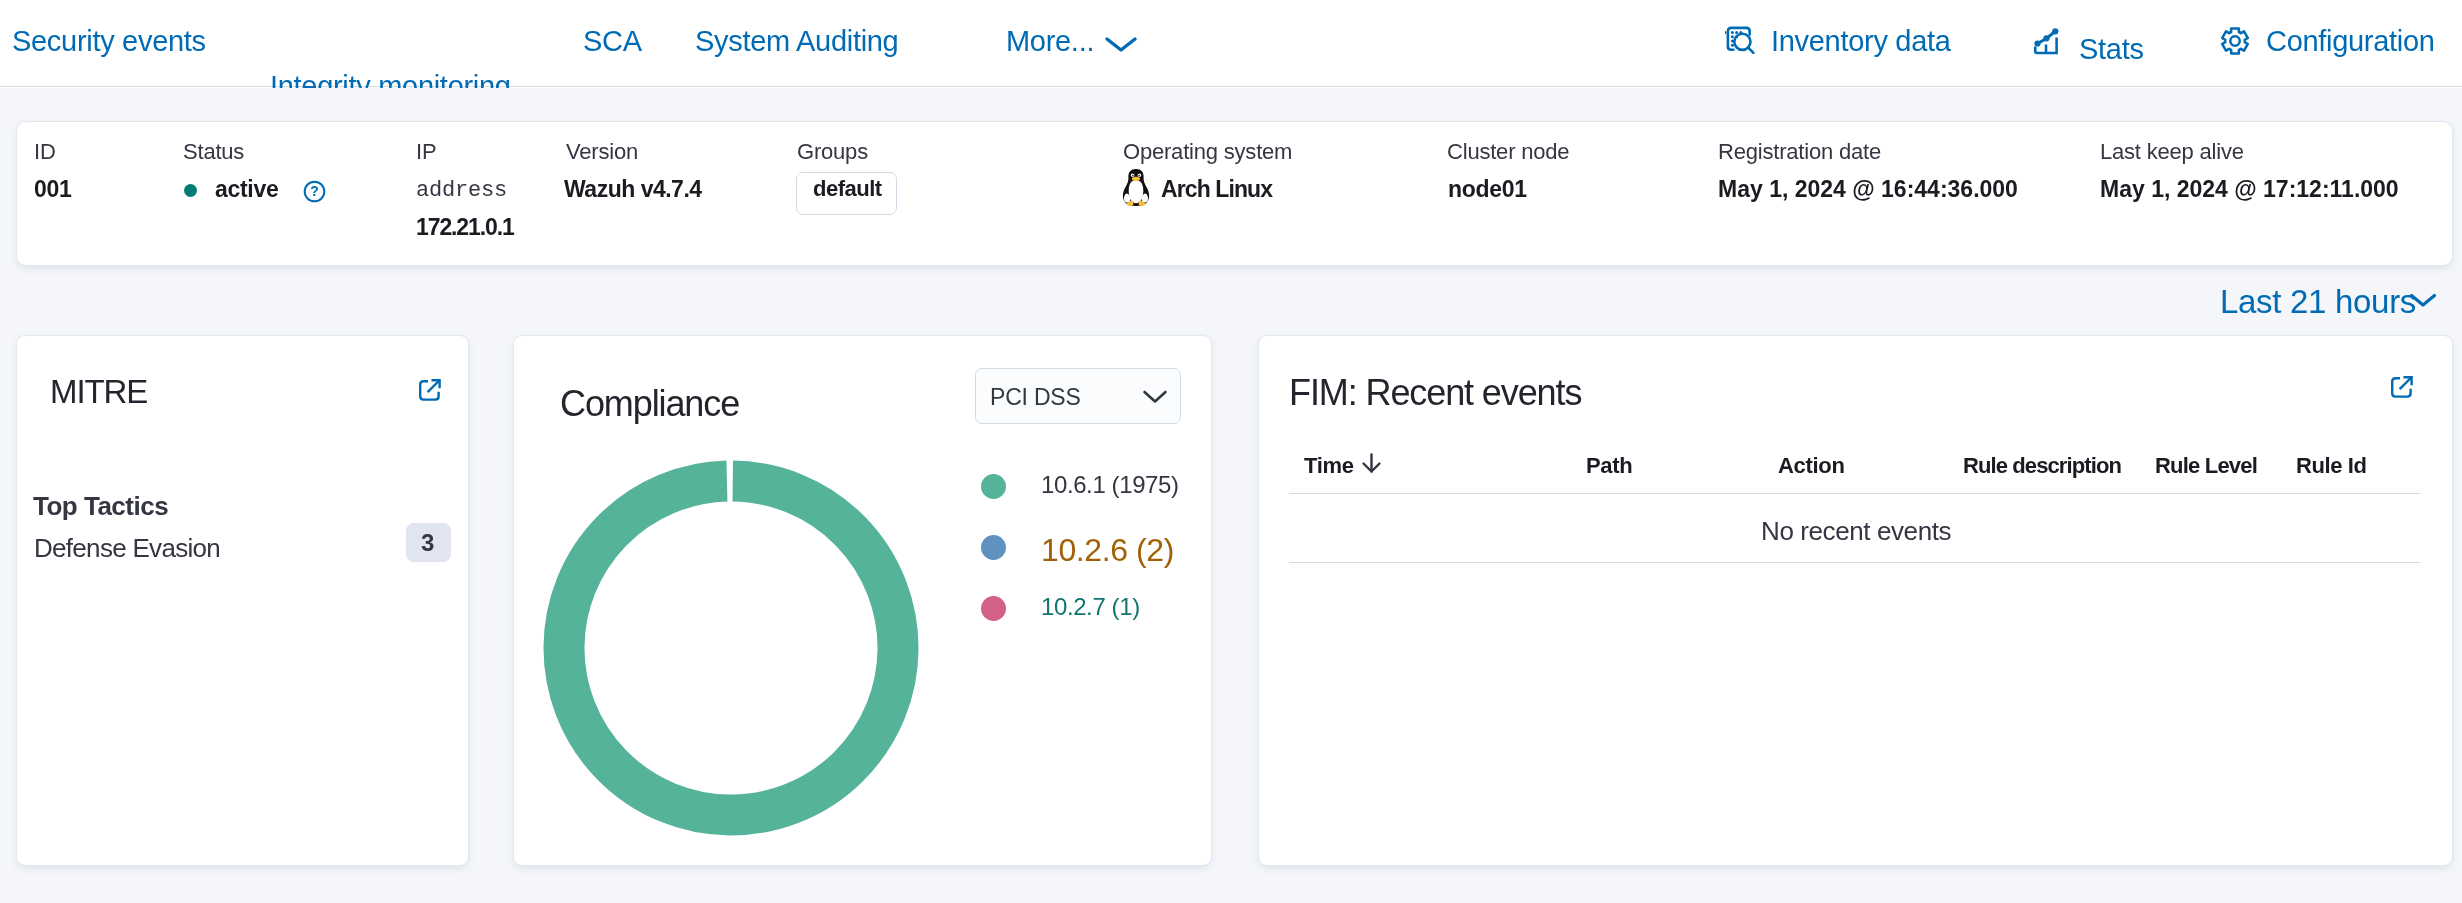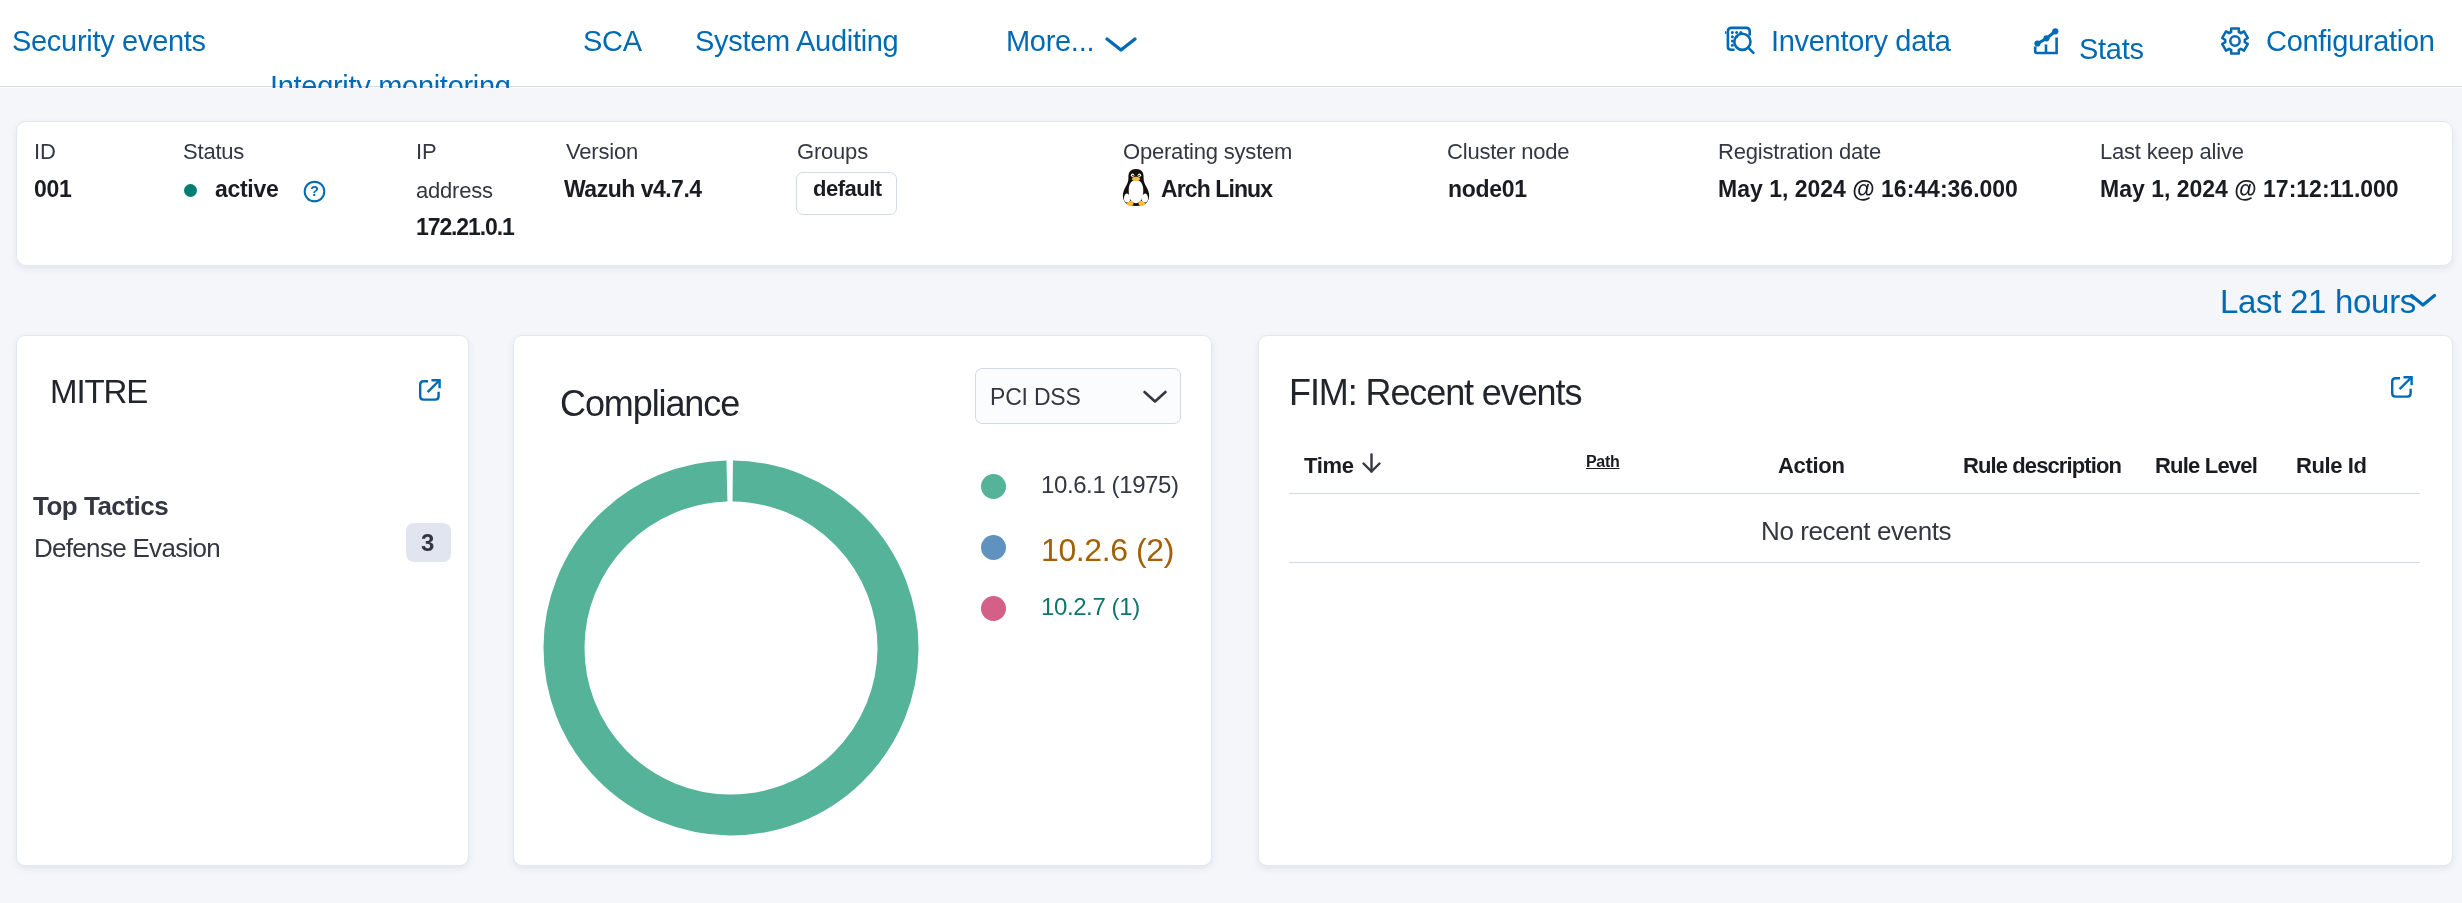--- a/index.html
+++ b/index.html
@@ -77,21 +77,21 @@
 
   <span class="abs lbl" style="left:183px;top:139.1px;">Status</span>
   <span class="abs" style="left:184px;top:183.8px;width:13px;height:13px;border-radius:50%;background:#017D73;"></span>
   <span class="abs val" style="left:215px;top:176.2px;">active</span>
   <svg class="abs" style="left:303px;top:180px;" width="23" height="23" viewBox="0 0 23 23">
     <circle cx="11.5" cy="11.5" r="9.8" fill="none" stroke="#006BB4" stroke-width="2"></circle>
     <text x="11.5" y="16.4" font-size="14" font-weight="bold" fill="#006BB4" text-anchor="middle" font-family="Liberation Sans">?</text>
   </svg>
 
   <span class="abs lbl" style="left:416px;top:139.1px;">IP</span>
-  <span class="abs lbl" style="left:416px;top:178.1px;">address</span>
+  <span class="abs lbl" style="left:416px;top:178.1px;font-family:Liberation Mono, monospace;">address</span>
   <span class="abs val" style="left:416px;top:214.2px;letter-spacing:-1.1px;">172.21.0.1</span>
 
   <span class="abs lbl" style="left:566px;top:139.1px;">Version</span>
   <span class="abs val" style="left:564px;top:176.2px;letter-spacing:-0.5px;">Wazuh v4.7.4</span>
 
   <span class="abs lbl" style="left:797px;top:139.1px;">Groups</span>
   <div class="abs" style="left:796px;top:172px;width:101px;height:43px;border:1px solid #d3dae6;border-radius:7px;background:#fff;"></div>
   <span class="abs val" style="left:813px;top:176.2px;font-size:22px;letter-spacing:-0.5px;">default</span>
 
   <span class="abs lbl" style="left:1123px;top:139.1px;">Operating system</span>
@@ -165,21 +165,21 @@
       <path d="M 14.5,3.2 H 22.6 V 11.3"></path>
     </g>
   </svg>
   <span class="abs val" style="left:1304px;top:452.7px;font-size:22px;">Time</span>
   <svg class="abs" style="left:1360px;top:452px;" width="23" height="23" viewBox="0 0 23 23">
     <g fill="none" stroke="#343741" stroke-width="2.4" stroke-linecap="round" stroke-linejoin="round">
       <line x1="11.5" y1="2.5" x2="11.5" y2="19.5"></line>
       <polyline points="3.5,11.5 11.5,19.5 19.5,11.5"></polyline>
     </g>
   </svg>
-  <span class="abs val" style="left:1586px;top:452.7px;font-size:16px;text-decoration:underline;">Path</span>
+  <span class="abs val" style="left:1586px;top:452.7px;font-size:22px;">Path</span>
   <span class="abs val" style="left:1778px;top:452.7px;font-size:22px;">Action</span>
   <span class="abs val" style="left:1963px;top:452.7px;font-size:22px;letter-spacing:-0.9px;">Rule description</span>
   <span class="abs val" style="left:2155px;top:452.7px;font-size:22px;letter-spacing:-0.8px;">Rule Level</span>
   <span class="abs val" style="left:2296px;top:452.7px;font-size:22px;letter-spacing:-0.4px;">Rule Id</span>
   <div class="abs" style="left:1289px;top:493px;width:1131px;height:1px;background:#d3dae6;"></div>
   <span class="abs" style="left:1761px;top:515.9px;font-size:26px;letter-spacing:-0.4px;color:#343741;">No recent events</span>
   <div class="abs" style="left:1289px;top:562px;width:1131px;height:1px;background:#d3dae6;"></div>
 
 </div>
 

